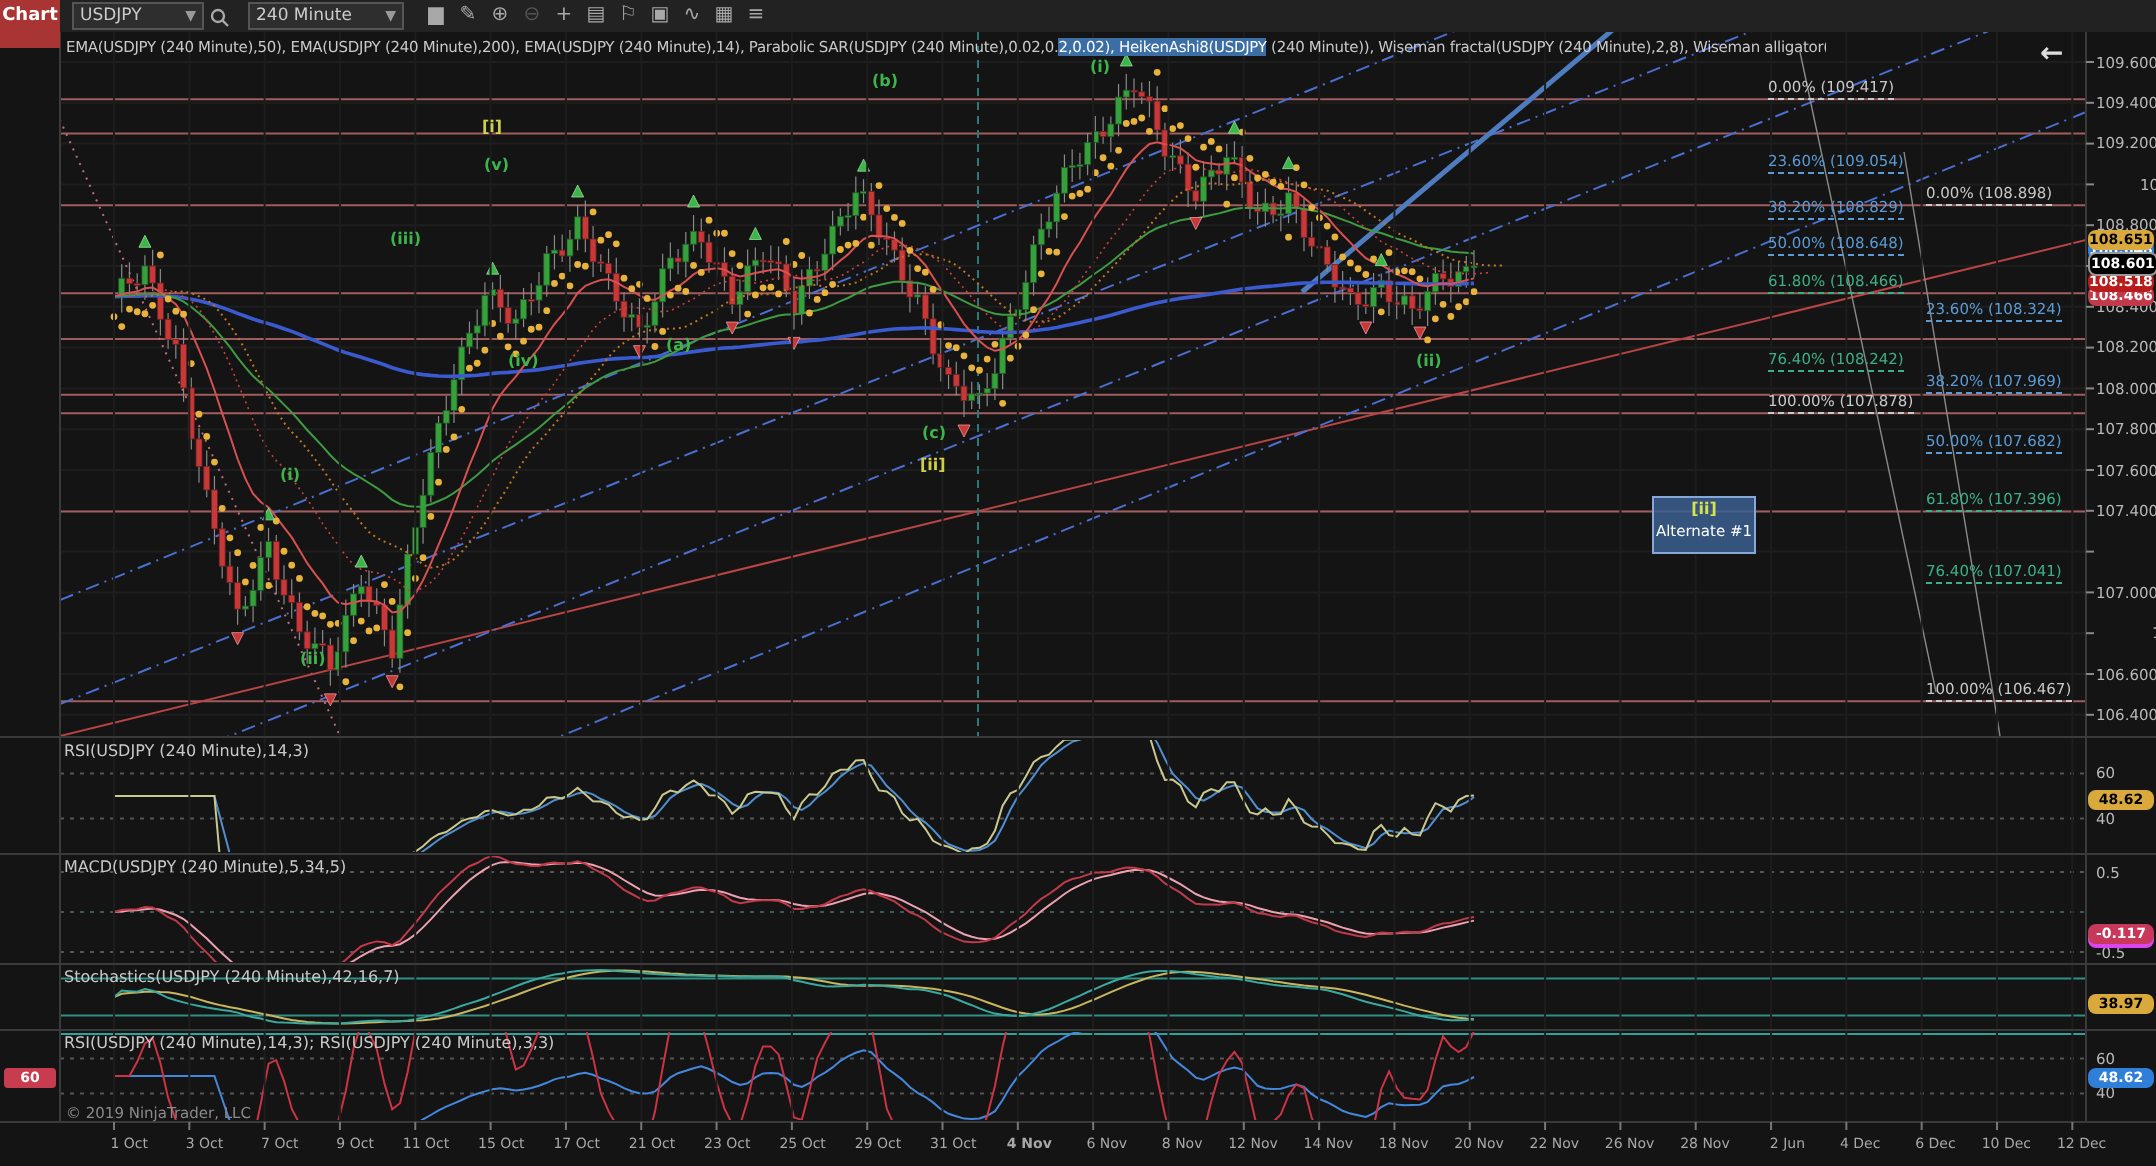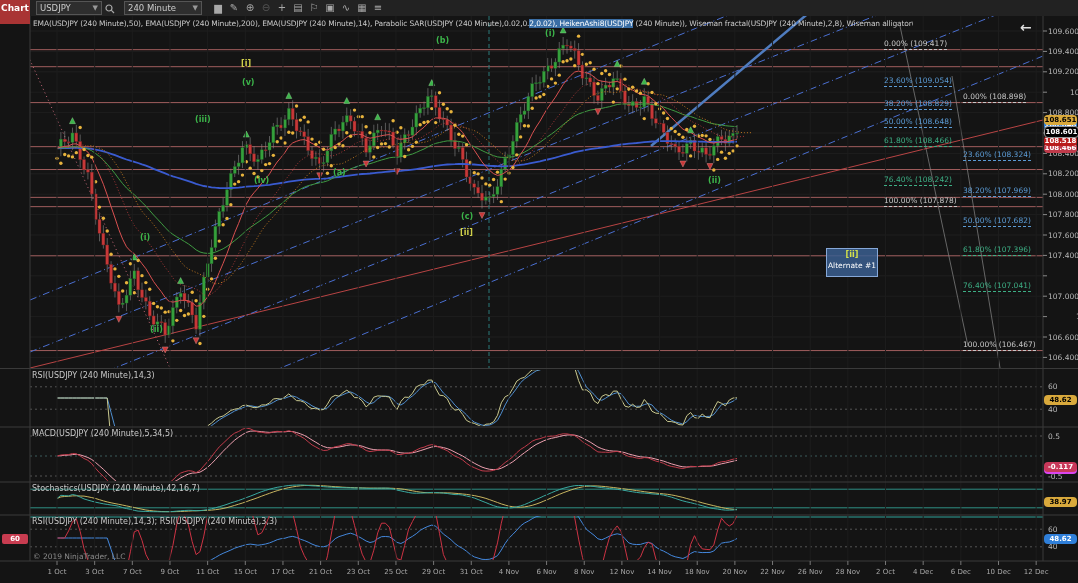--- a/index.html
+++ b/index.html
@@ -14,21 +14,21 @@
   #tb-icons{display:flex;margin-left:8px;}
   #search-ic svg{display:block;margin:2px auto 0;}
   
   #stage{position:absolute;left:0;top:16px;width:1078px;height:567px;background:#141414;}
   #cv{position:absolute;left:0;top:0;}
   #ov{position:absolute;left:0;top:0;width:1078px;height:567px;pointer-events:none;}
   .ind-line{position:absolute;left:33px;top:3px;width:880px;color:#c9c9c9;font-size:7.5px;white-space:nowrap;overflow:hidden;letter-spacing:-0.15px;cursor:pointer;}
   .ind-line .hl{background:#3a6ea5;color:#fff;}
   .p-label{position:absolute;left:32px;color:#c9c9c9;font-size:8px;white-space:nowrap;}
   .tickl{position:absolute;color:#b8b8b8;font-size:7.5px;line-height:9px;}
-  .datel{position:absolute;color:#a8a8a8;font-size:7px;width:34px;text-align:center;}
+  .datel{position:absolute;color:#a8a8a8;font-size:7px;width:34px;text-align:right;}
   .fibl{position:absolute;font-size:7.5px;line-height:9px;border-bottom:1px dashed;padding-bottom:1px;white-space:nowrap;}
   .wavel{position:absolute;font-size:8px;font-weight:bold;}
   .mk{position:absolute;left:1044px;width:33px;height:10px;border-radius:4px;font-size:7px;font-weight:bold;text-align:center;line-height:10px;}
   .pmk{position:absolute;left:1044px;width:33px;height:10px;border-radius:4px;font-size:7px;font-weight:bold;text-align:center;line-height:10px;}
   .alt-box{position:absolute;left:826px;top:232px;width:50px;height:27px;background:rgba(58,94,143,.85);border:1px solid #86a8d8;text-align:center;cursor:pointer;}
   .alt-box .alt-wave{color:#d6e34a;font-size:8px;font-weight:bold;line-height:12px;}
   .alt-box .alt-text{color:#fff;font-size:7.5px;line-height:10px;}
   .copyright{position:absolute;left:33px;top:536px;color:#8a8a8a;font-size:7.5px;}
   .back-arrow{position:absolute;left:1020px;top:4px;color:#ddd;font-size:14px;font-weight:bold;cursor:pointer;line-height:14px;}
   .left-tag{position:absolute;left:2px;top:518px;width:26px;height:10px;background:#c83c50;color:#fff;font-size:7px;font-weight:bold;text-align:center;line-height:10px;border-radius:2px;}
@@ -813,31 +813,31 @@
       <div class="datel" style="left: 115.32px; top: 552px;">7 Oct</div>
       <div class="datel" style="left: 152.98px; top: 552px;">9 Oct</div>
       <div class="datel" style="left: 190.64px; top: 552px;">11 Oct</div>
       <div class="datel" style="left: 228.3px; top: 552px;">15 Oct</div>
       <div class="datel" style="left: 265.96px; top: 552px;">17 Oct</div>
       <div class="datel" style="left: 303.62px; top: 552px;">21 Oct</div>
       <div class="datel" style="left: 341.28px; top: 552px;">23 Oct</div>
       <div class="datel" style="left: 378.94px; top: 552px;">25 Oct</div>
       <div class="datel" style="left: 416.6px; top: 552px;">29 Oct</div>
       <div class="datel" style="left: 454.26px; top: 552px;">31 Oct</div>
-      <div class="datel" style="left: 491.92px; top: 552px;">4 Nov</div>
+      <div class="datel" style="left: 491.92px; top: 552px; font-weight: bold;">4 Nov</div>
       <div class="datel" style="left: 529.58px; top: 552px;">6 Nov</div>
       <div class="datel" style="left: 567.24px; top: 552px;">8 Nov</div>
       <div class="datel" style="left: 604.9px; top: 552px;">12 Nov</div>
       <div class="datel" style="left: 642.56px; top: 552px;">14 Nov</div>
       <div class="datel" style="left: 680.22px; top: 552px;">18 Nov</div>
       <div class="datel" style="left: 717.88px; top: 552px;">20 Nov</div>
       <div class="datel" style="left: 755.54px; top: 552px;">22 Nov</div>
       <div class="datel" style="left: 793.2px; top: 552px;">26 Nov</div>
       <div class="datel" style="left: 830.86px; top: 552px;">28 Nov</div>
-      <div class="datel" style="left: 868.52px; top: 552px;">2 Oct</div>
+      <div class="datel" style="left: 868.52px; top: 552px;">2 Jun</div>
       <div class="datel" style="left: 906.18px; top: 552px;">4 Dec</div>
       <div class="datel" style="left: 943.84px; top: 552px;">6 Dec</div>
       <div class="datel" style="left: 981.5px; top: 552px;">10 Dec</div>
       <div class="datel" style="left: 1019.16px; top: 552px;">12 Dec</div>
       <div class="fibl" style="left: 884px; top: 22.666px; color: rgb(200, 200, 200);">0.00% (109.417)</div>
       <div class="fibl" style="left: 884px; top: 59.692px; color: rgb(91, 155, 213);">23.60% (109.054)</div>
       <div class="fibl" style="left: 884px; top: 82.642px; color: rgb(91, 155, 213);">38.20% (108.829)</div>
       <div class="fibl" style="left: 884px; top: 101.104px; color: rgb(91, 155, 213);">50.00% (108.648)</div>
       <div class="fibl" style="left: 884px; top: 119.668px; color: rgb(61, 175, 133);">61.80% (108.466)</div>
       <div class="fibl" style="left: 884px; top: 142.516px; color: rgb(61, 175, 133); margin-top: 16px;">76.40% (108.242)</div>

